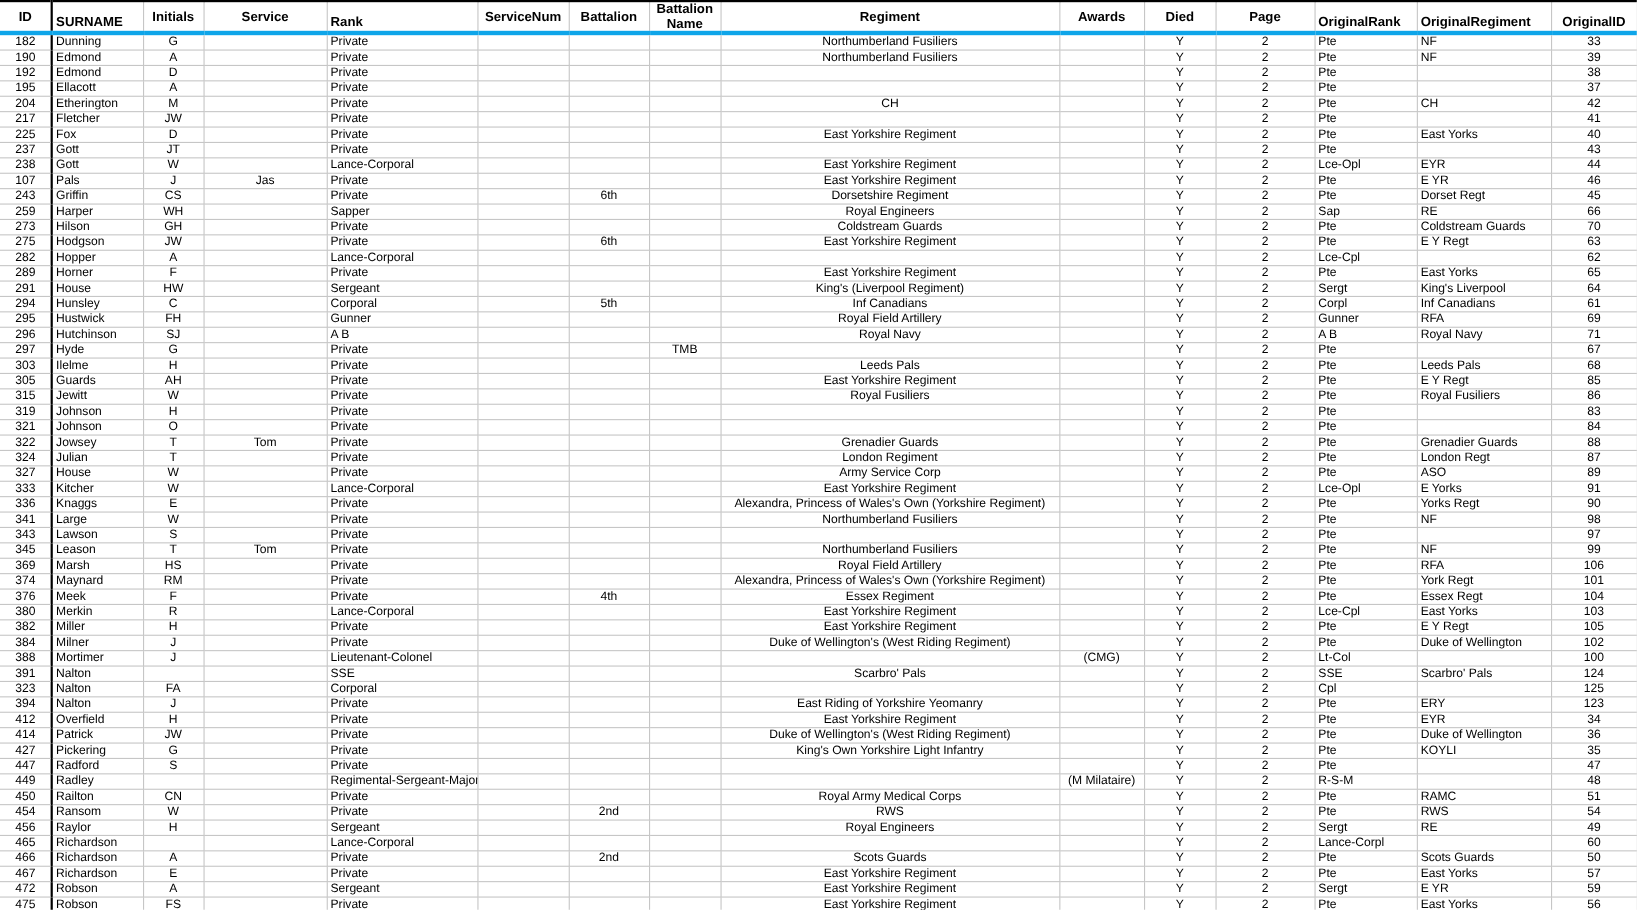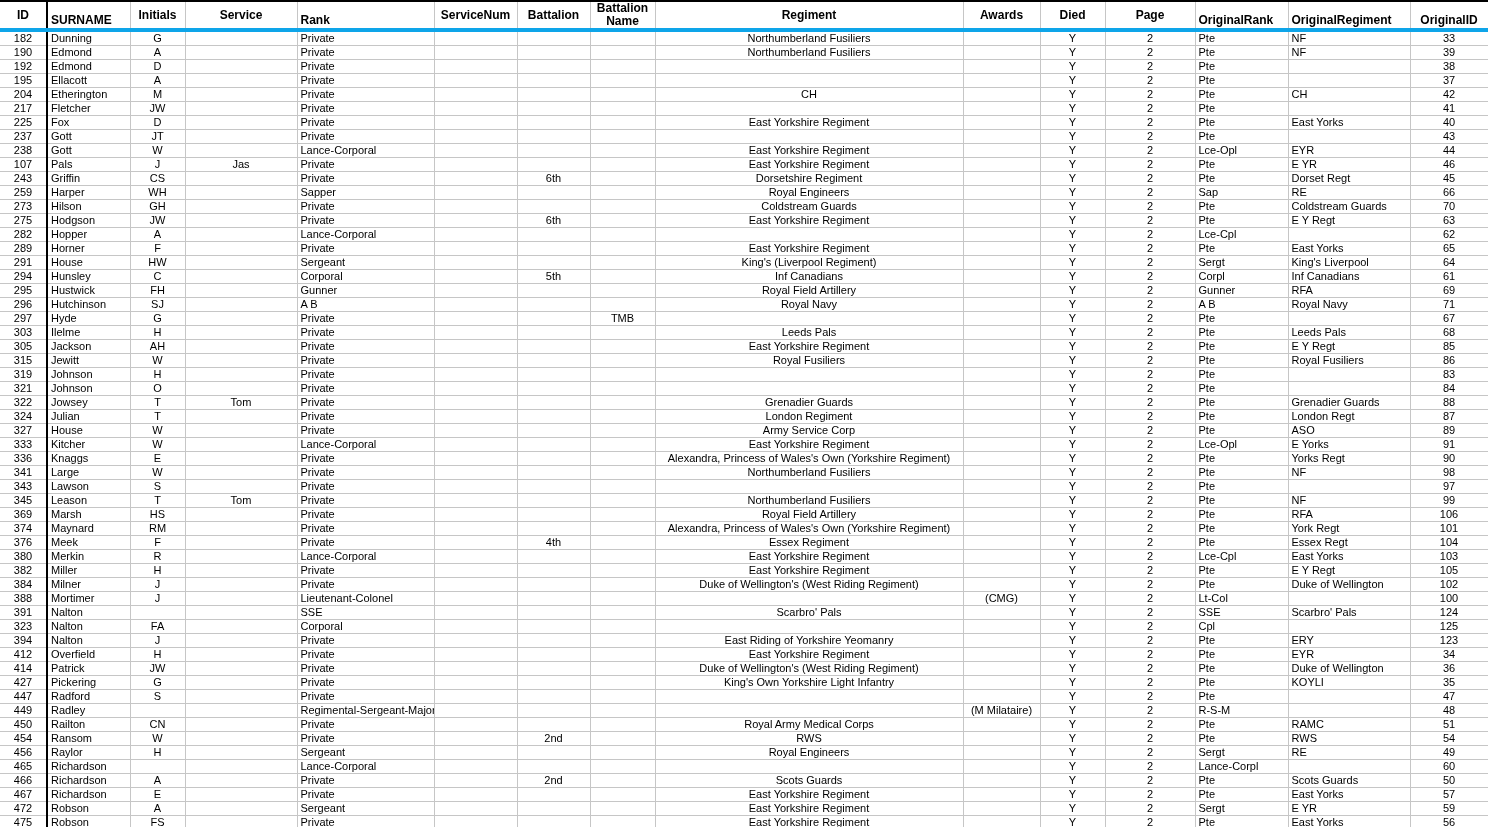--- a/index.html
+++ b/index.html
@@ -445,21 +445,21 @@
         <td class="a-center">Leeds Pals</td>
         <td class="a-center"></td>
         <td class="a-center">Y</td>
         <td class="a-center">2</td>
         <td class="a-left">Pte</td>
         <td class="a-left">Leeds Pals</td>
         <td class="a-right">68</td>
       </tr>
       <tr>
         <td class="a-center">305</td>
-        <td class="a-left">Jackson</td>
+        <td class="a-left">Guards</td>
         <td class="a-center">AH</td>
         <td class="a-center"></td>
         <td class="a-left">Private</td>
         <td class="a-center"></td>
         <td class="a-center"></td>
         <td class="a-center"></td>
         <td class="a-center">East Yorkshire Regiment</td>
         <td class="a-center"></td>
         <td class="a-center">Y</td>
         <td class="a-center">2</td>

